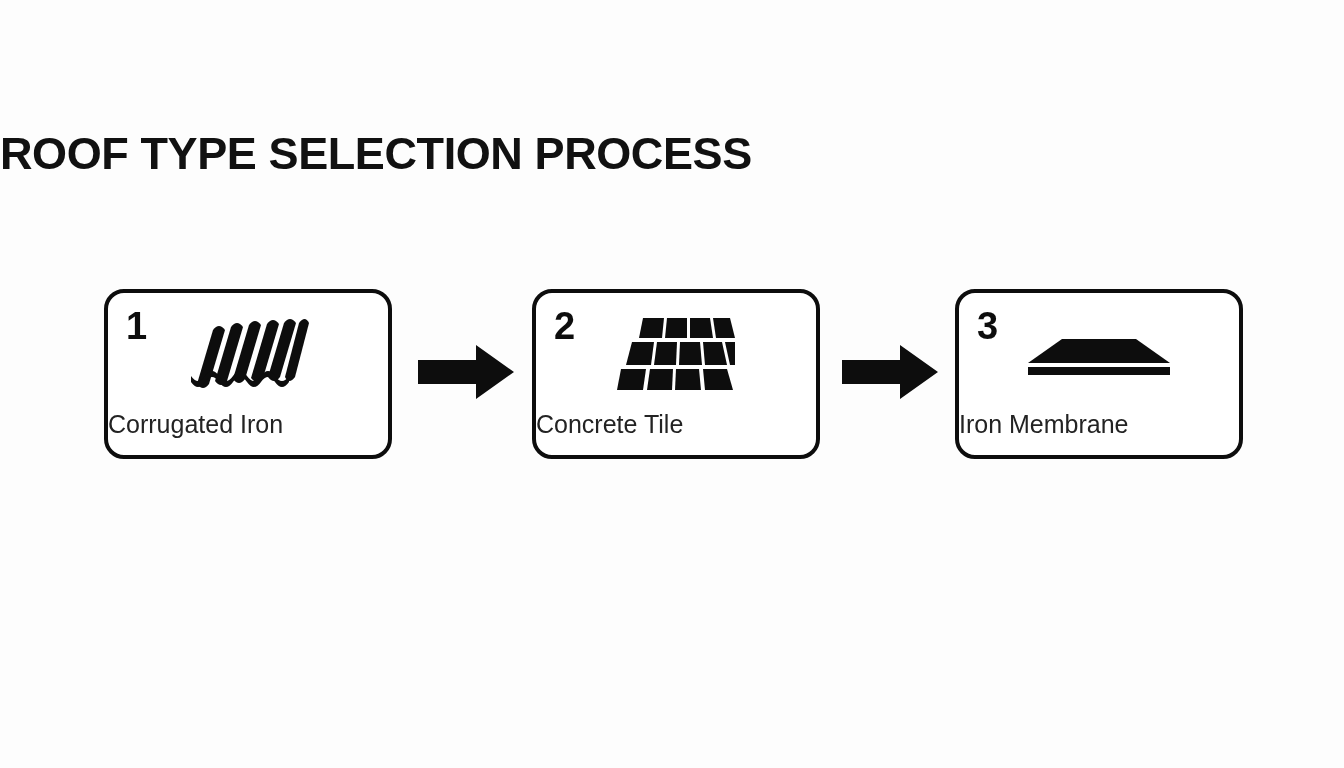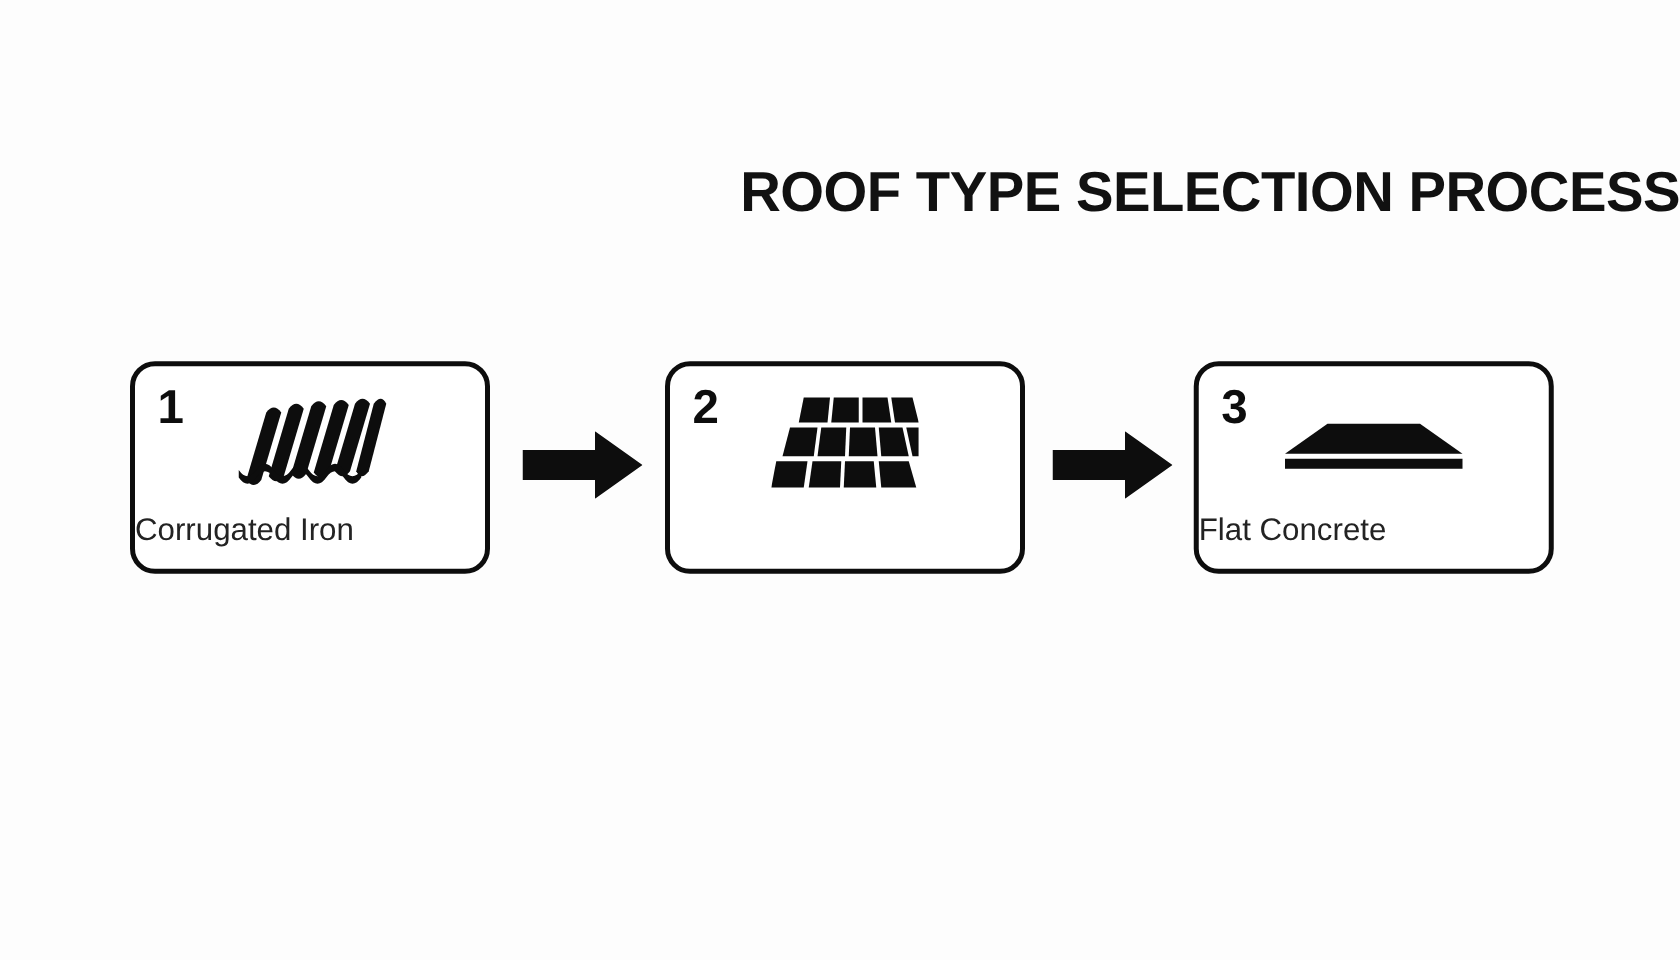--- a/index.html
+++ b/index.html
@@ -21,21 +21,21 @@
     height: 768px;
     background: #fdfdfd;
   }
 
   
   .title {
     position: absolute;
     top: 126px;
     left: 0;
     width: 1344px;
-    text-align: right;
+    text-align: left;
     font-family: "Liberation Sans", sans-serif;
     font-size: 45px;
     font-weight: bold;
     letter-spacing: -0.4px;
     color: #111111;
     line-height: 56px;
     white-space: nowrap;
   }
 
   
@@ -164,20 +164,21 @@
             <path d="M108 26 L118 26 L118 49 L113 49 Z"></path>
 
             <path d="M4 53 L29 53 L26 74 L0 74 Z"></path>
             <path d="M33 53 L56 53 L55 74 L30 74 Z"></path>
             <path d="M59 53 L82 53 L84 74 L58 74 Z"></path>
             <path d="M86 53 L110 53 L116 74 L88 74 Z"></path>
           </g>
         </svg>
       </div>
 
+      <div class="card-label">Concrete Tile</div>
     </div>
 
     <div class="arrow arrow-2">
       <svg width="96" height="54" viewBox="0 0 96 54" aria-hidden="true">
         <path d="M0 15 L58 15 L58 0 L96 27 L58 54 L58 39 L0 39 Z" fill="#0d0d0d"></path>
       </svg>
     </div>
 
     <div class="card card-3">
       <div class="card-number">3</div>
@@ -186,17 +187,17 @@
         <svg width="150" height="54" viewBox="0 0 150 54" aria-hidden="true">
           <g fill="#0d0d0d">
 
             <path d="M38 12 L112 12 L146 36 L4 36 Z"></path>
 
             <rect x="4" y="40" width="142" height="8"></rect>
           </g>
         </svg>
       </div>
 
-      <div class="card-label">Flat Concrete</div>
+      <div class="card-label">Iron Membrane</div>
     </div>
 
   </div>
 </div>
 
 </body></html>

